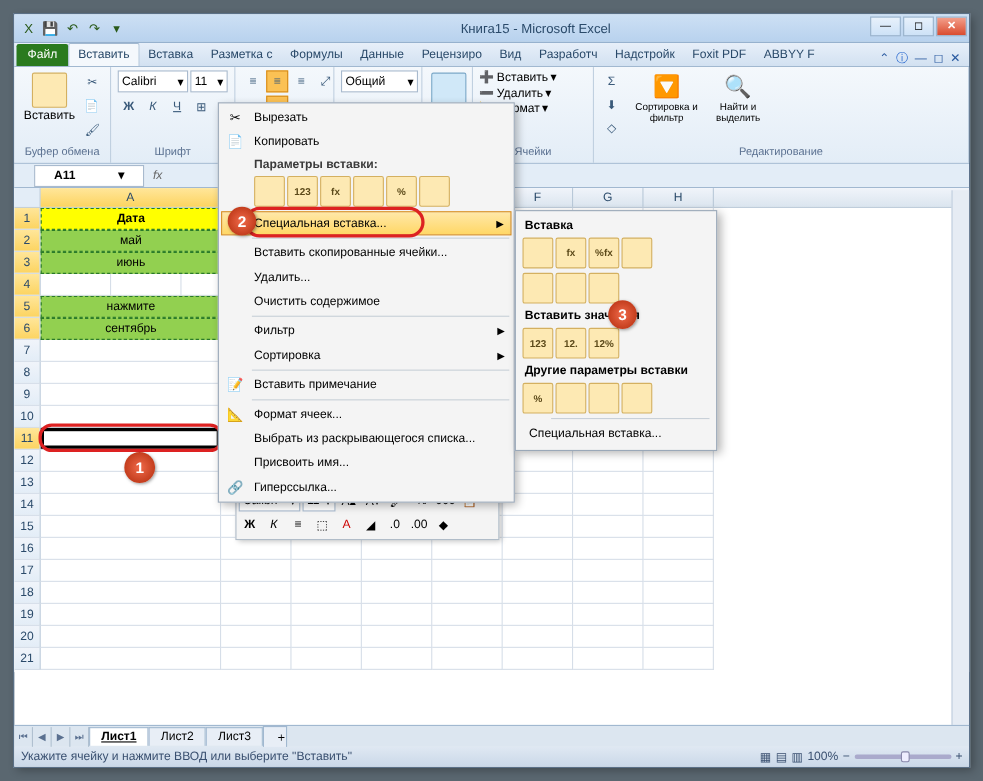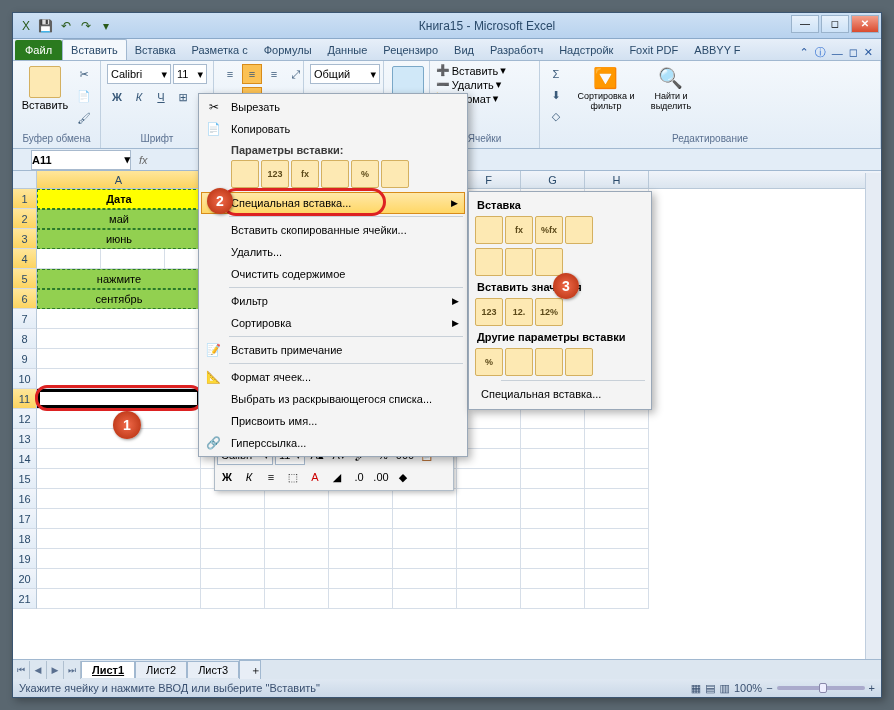--- a/index.html
+++ b/index.html
@@ -23,21 +23,21 @@
 .rg-body { display: flex; gap: 3px; align-items: flex-start; flex: 1; }
 .big-btn { display: flex; flex-direction: column; align-items: center; width: 52px; padding: 2px; font-size: 10px; text-align: center; gap: 1px; }
 .big-btn .ico { width: 32px; height: 32px; background: #fde9b3; border: 1px solid #d4b060; border-radius: 2px; }
 .small-col { display: flex; flex-direction: column; gap: 2px; }
 .small-row { display: flex; gap: 2px; align-items: center; }
 .tiny-btn { width: 20px; height: 20px; border: 1px solid transparent; display: flex; align-items: center; justify-content: center; font-size: 11px; color: #3a5a7a; }
 .font-combo { width: 64px; height: 20px; border: 1px solid #a8bace; background: #fff; font-size: 11px; padding: 0 3px; display: flex; align-items: center; justify-content: space-between; }
 .size-combo { width: 34px; height: 20px; border: 1px solid #a8bace; background: #fff; font-size: 11px; padding: 0 3px; display: flex; align-items: center; justify-content: space-between; }
 .orange-sel { background: #fbc154; border: 1px solid #d88c1a; }
 .namebox-bar { height: 22px; background: #e3edf7; border-bottom: 1px solid #a1b8d0; display: flex; align-items: center; position: relative; }
-.namebox { width: 100px; height: 20px; margin-left: 18px; border: 1px solid #a8bace; background: #fff; display: flex; align-items: center; padding: 0 0; font-weight: bold; font-size: 11px; }
+.namebox { width: 100px; height: 20px; margin-left: 18px; border: 1px solid #a8bace; background: #fff; display: flex; align-items: center; padding: 0 17px; font-weight: bold; font-size: 11px; }
 .namebox .arrow { margin-left: auto; }
 .fx { margin-left: 8px; color: #6a6a6a; font-style: italic; }
 .grid-area { position: relative; height: 440px; background: #fff; overflow: hidden; }
 .col-headers { display: flex; height: 18px; background: linear-gradient(#f0f4fa,#dbe5ef); border-bottom: 1px solid #b8c8d8; }
 .corner { width: 24px; border-right: 1px solid #b8c8d8; background: #e3edf7; }
 .col-h { border-right: 1px solid #b8c8d8; text-align: center; font-size: 11px; color: #2a4a6a; line-height: 18px; }
 .col-h.A { width: 164px; background: linear-gradient(#ffe69a,#fcd461); }
 .col-h.other { width: 64px; }
 .grid-body { display: flex; }
 .row-headers { width: 24px; display: flex; flex-direction: column; }

